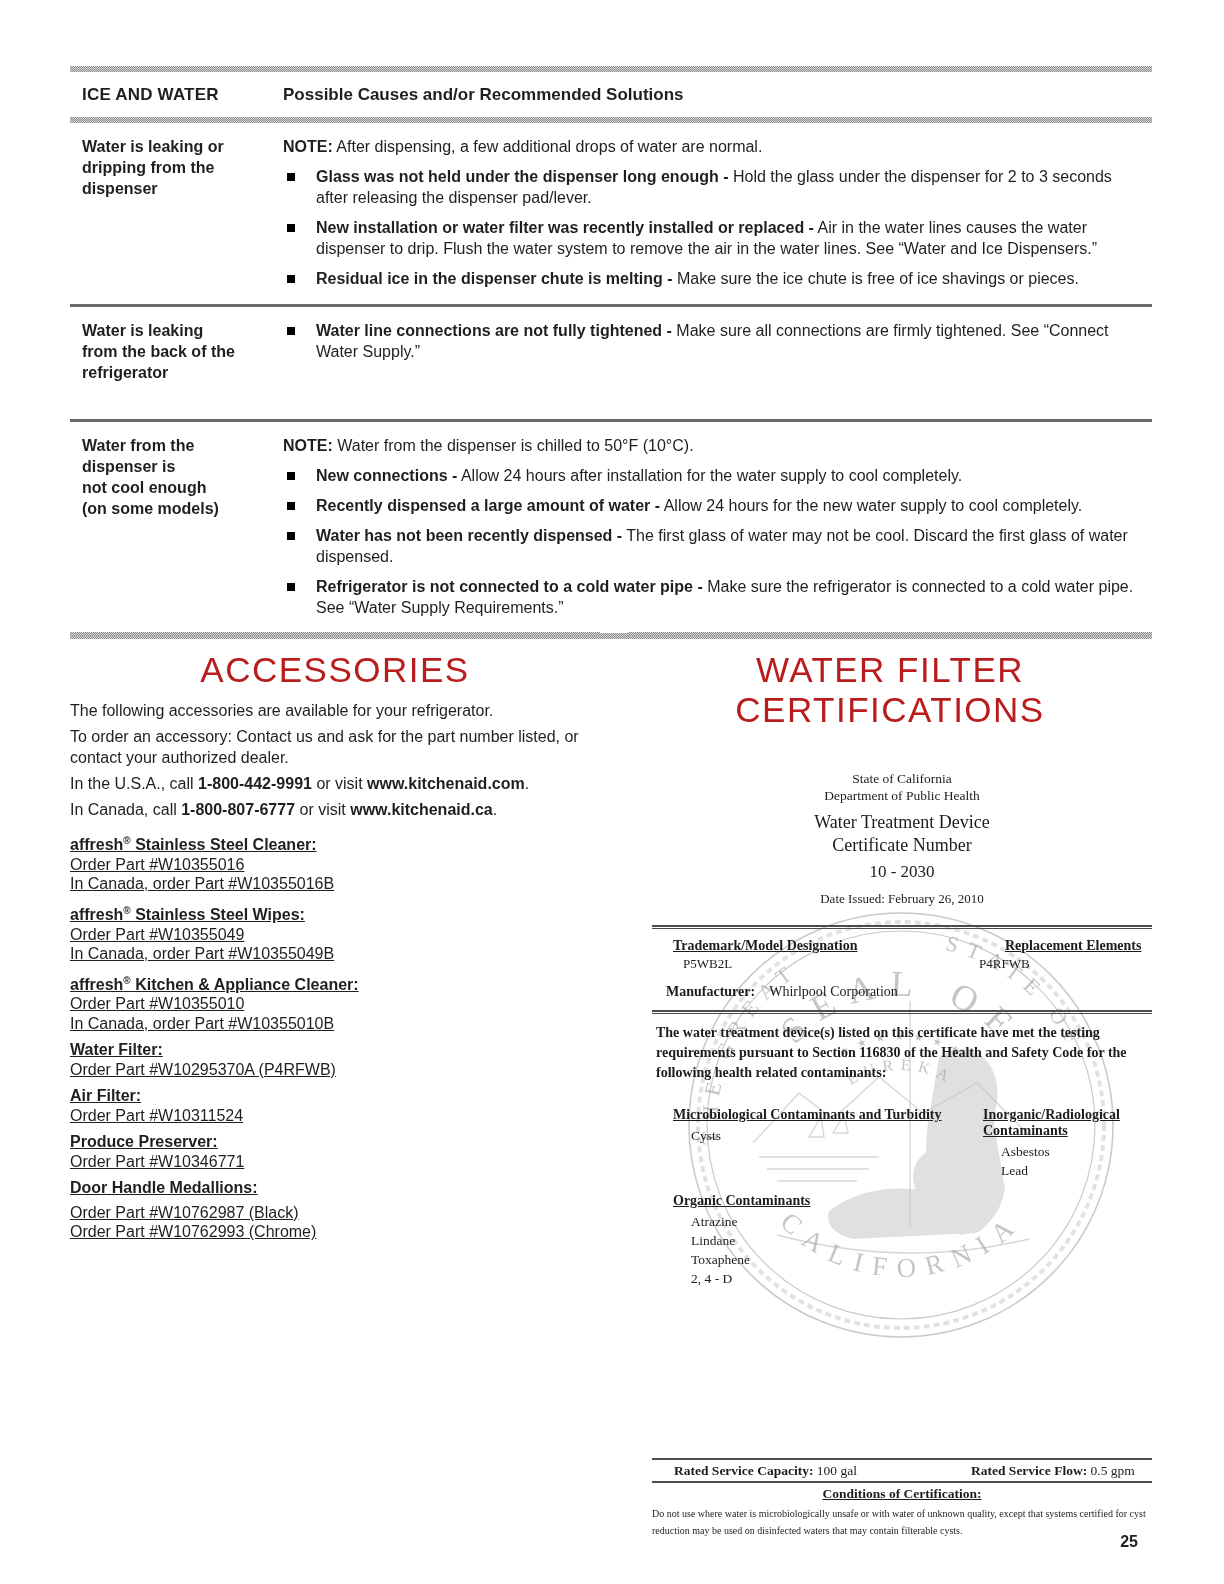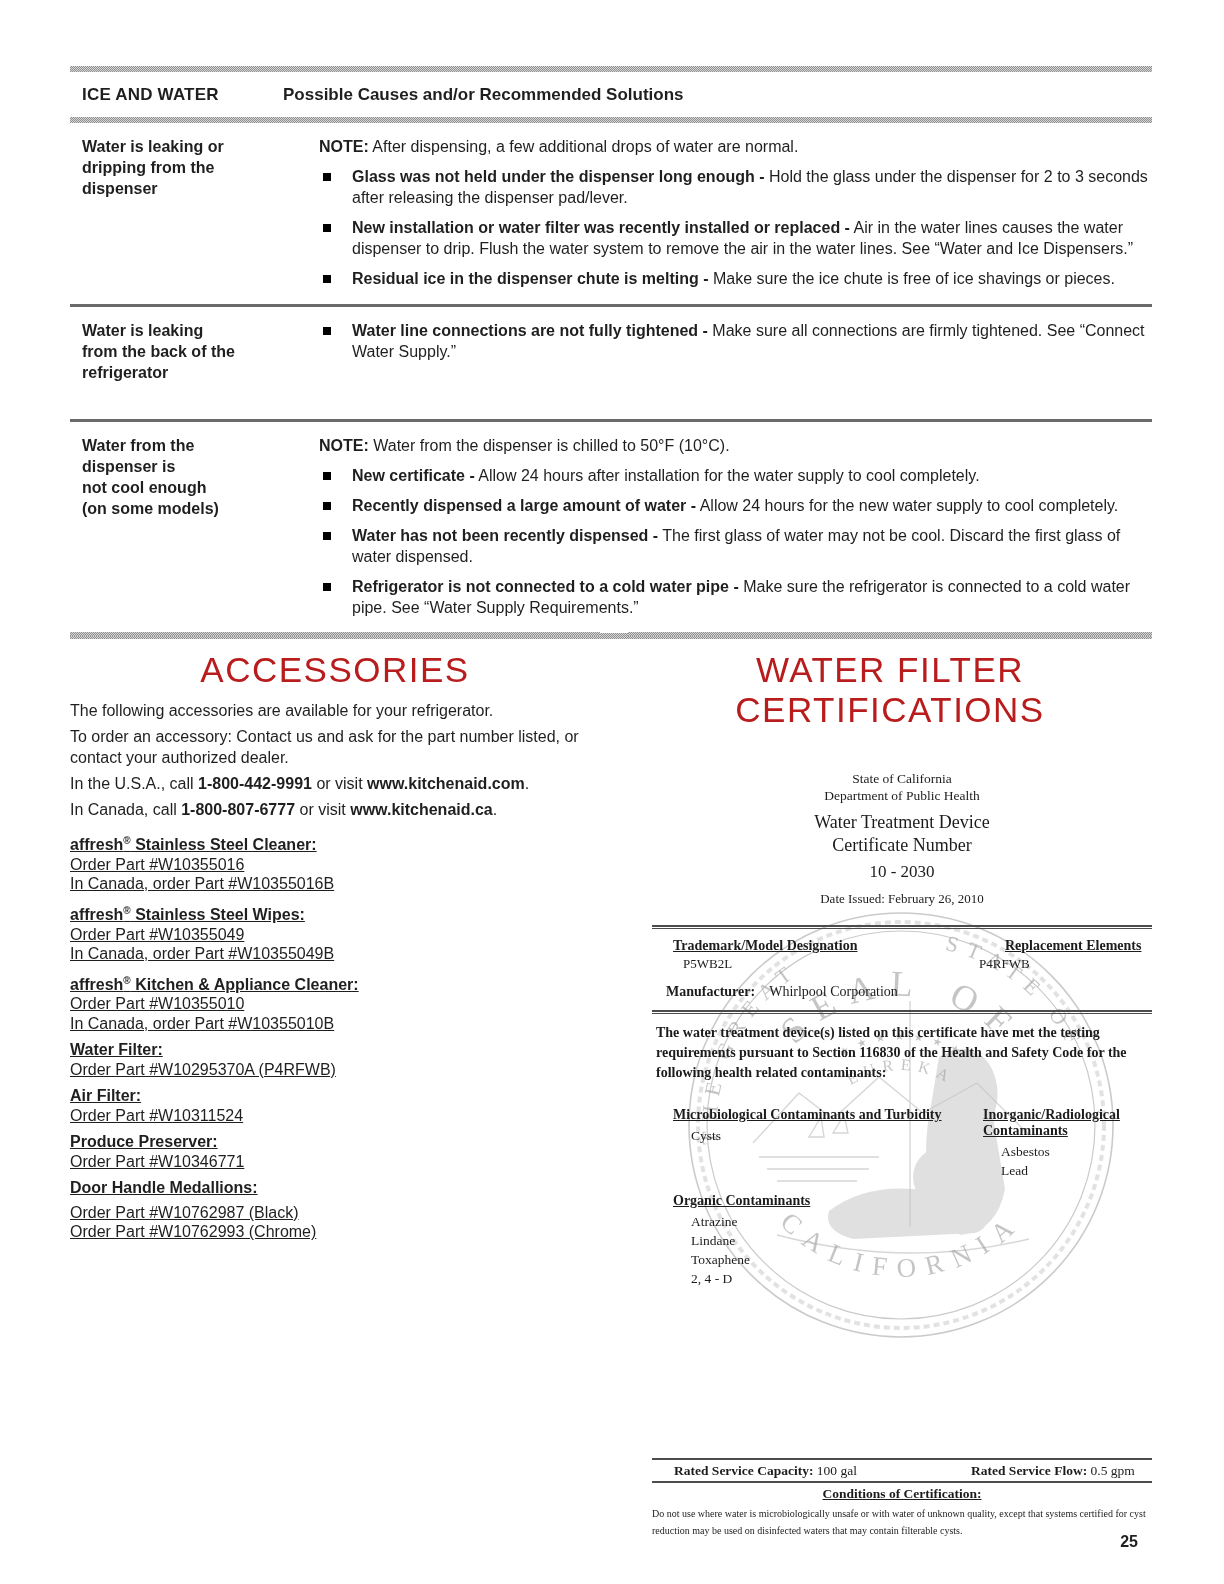--- a/index.html
+++ b/index.html
@@ -18,21 +18,21 @@
   }
   .xrule.thin { height:4px; }
   .srule { height:3px; background:#6a6a6a; }
 
   
   .ts-table { position:absolute; left:70px; top:66px; width:1082px; }
   .ts-grid { display:grid; grid-template-columns:213px 1fr; }
   .ts-header { padding:13px 0 12px 0; }
   .ts-header .c1 { font-size:17px; font-weight:bold; padding-left:12px; letter-spacing:.2px; }
   .ts-header .c2 { font-size:17px; font-weight:bold; }
-  .ts-row { padding:13px 0 15px 0;gap:36px; }
+  .ts-row { padding:13px 0 15px 0; }
   .ts-label { font-size:16px; font-weight:bold; line-height:21px; padding-left:12px; }
   .ts-content { font-size:16px; line-height:21px; padding-right:4px; }
   .note { margin-bottom:6px; }
   .note .b, .b { font-weight:bold; }
   .bullet { display:flex; margin-top:9px; }
   .bullet .sq {
     flex:0 0 8px; width:8px; height:8px; background:#000; margin:7px 0 0 4px;
   }
   .bullet p { margin-left:21px; }
 
@@ -160,21 +160,21 @@
       <div class="ts-label">
         <div>Water from the</div>
         <div>dispenser is</div>
         <div>not cool enough</div>
         <div>(on some models)</div>
       </div>
       <div class="ts-content">
         <div class="note"><span class="b">NOTE:</span> <span>Water from the dispenser is chilled to 50°F (10°C).</span></div>
         <div class="bullet">
             <span class="sq"></span>
-            <p><span class="b">New certificate -</span> <span>Allow 24 hours after installation for the water supply to cool completely.</span></p>
+            <p><span class="b">New connections -</span> <span>Allow 24 hours after installation for the water supply to cool completely.</span></p>
           </div>
         <div class="bullet">
             <span class="sq"></span>
             <p><span class="b">Recently dispensed a large amount of water -</span> <span>Allow 24 hours for the new water supply to cool completely.</span></p>
           </div>
         <div class="bullet">
             <span class="sq"></span>
             <p><span class="b">Water has not been recently dispensed -</span> <span>The first glass of water may not be cool. Discard the first glass of water dispensed.</span></p>
           </div>
         <div class="bullet">

